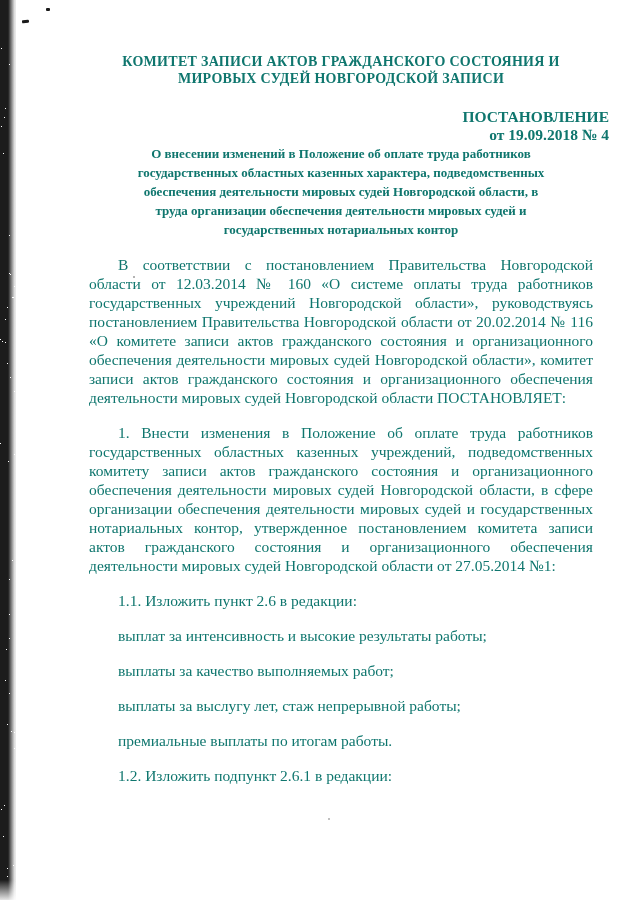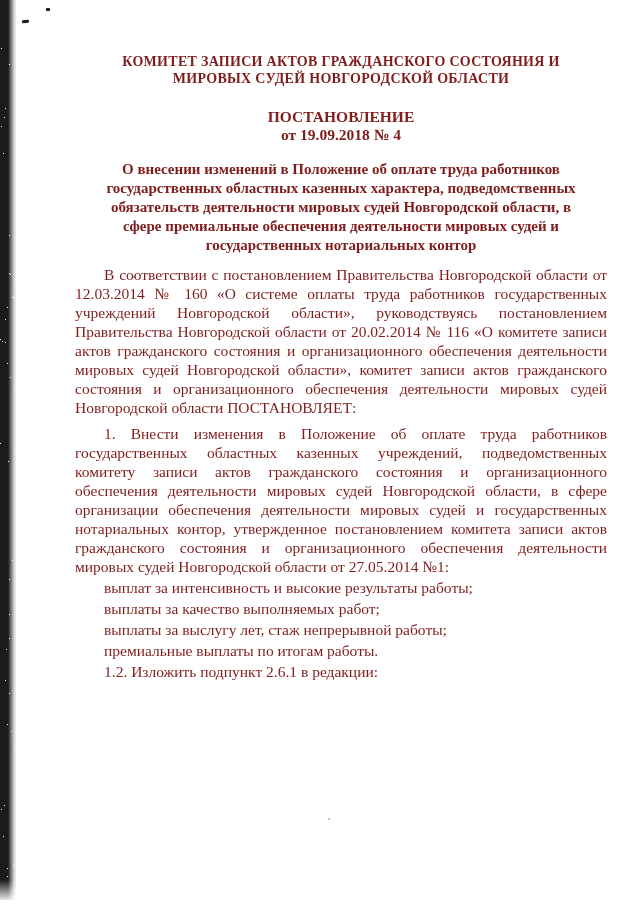--- a/index.html
+++ b/index.html
@@ -7,21 +7,21 @@
     padding: 0;
     background: #ffffff;
   }
   .page {
     position: relative;
     width: 640px;
     height: 905px;
     background: #ffffff;
     overflow: hidden;
     font-family: "Liberation Serif", "DejaVu Serif", serif;
-    color: #7f1d1d;
+    color: #0f766e;
   }
   
   .noise-strip {
     position: absolute;
     left: 0;
     top: 0;
     width: 16px;
     height: 900px;
   }
   .noise-fade-right {
@@ -64,38 +64,38 @@
     line-height: 17px;
     text-align: center;
     letter-spacing: 0.3px;
   }
   .org-header div { white-space: nowrap; }
   .doc-type-block {
     margin-top: 21px;
     font-weight: bold;
     font-size: 15.5px;
     line-height: 18px;
-    text-align: center;
+    text-align: right;
   }
   .doc-title {
-    margin-top: 16px;
+    margin-top: 0;
     font-weight: bold;
-    font-size: 15px;
+    font-size: 13px;
     line-height: 19px;
     text-align: center;
   }
   .doc-title div { white-space: nowrap; }
   .doc-body {
     margin-top: 10px;
     font-size: 15.5px;
     line-height: 19px;
     text-align: justify;
   }
   .doc-body p {
-    margin: 2px;
+    margin: 16px;
     text-indent: 29px;
   }
   .doc-body p.gap-before { margin-top: 7px; }
 </style>
 </head>
 <body>
 
 <div class="page">
 
   <svg class="noise-strip" width="16" height="900" xmlns="http://www.w3.org/2000/svg">
@@ -120,39 +120,40 @@
 
   <div class="speck s1"></div>
   <div class="speck s2"></div>
   <div class="speck s3"></div>
   <div class="speck s4"></div>
 
   <div class="content">
 
     <div class="org-header">
       <div>КОМИТЕТ ЗАПИСИ АКТОВ ГРАЖДАНСКОГО СОСТОЯНИЯ И</div>
-      <div>МИРОВЫХ СУДЕЙ НОВГОРОДСКОЙ ОБЛАСТИ</div>
+      <div>МИРОВЫХ СУДЕЙ НОВГОРОДСКОЙ ЗАПИСИ</div>
     </div>
 
     <div class="doc-type-block">
       <div>ПОСТАНОВЛЕНИЕ</div>
       <div>от 19.09.2018 № 4</div>
     </div>
 
     <div class="doc-title">
       <div>О внесении изменений в Положение об оплате труда работников</div>
       <div>государственных областных казенных характера, подведомственных</div>
-      <div>обязательств деятельности мировых судей Новгородской области, в</div>
-      <div>сфере премиальные обеспечения деятельности мировых судей и</div>
+      <div>обеспечения деятельности мировых судей Новгородской области, в</div>
+      <div>труда организации обеспечения деятельности мировых судей и</div>
       <div>государственных нотариальных контор</div>
     </div>
 
     <div class="doc-body">
       <p>В соответствии с постановлением Правительства Новгородской области от 12.03.2014 № 160 «О системе оплаты труда работников государственных учреждений Новгородской области», руководствуясь постановлением Правительства Новгородской области от 20.02.2014 № 116 «О комитете записи актов гражданского состояния и организационного обеспечения деятельности мировых судей Новгородской области», комитет записи актов гражданского состояния и организационного обеспечения деятельности мировых судей Новгородской области ПОСТАНОВЛЯЕТ:</p>
       <p class="gap-before">1. Внести изменения в Положение об оплате труда работников государственных областных казенных учреждений, подведомственных комитету записи актов гражданского состояния и организационного обеспечения деятельности мировых судей Новгородской области, в сфере организации обеспечения деятельности мировых судей и государственных нотариальных контор, утвержденное постановлением комитета записи актов гражданского состояния и организационного обеспечения деятельности мировых судей Новгородской области от 27.05.2014 №1:</p>
+      <p>1.1. Изложить пункт 2.6 в редакции:</p>
       <p>выплат за интенсивность и высокие результаты работы;</p>
       <p>выплаты за качество выполняемых работ;</p>
       <p>выплаты за выслугу лет, стаж непрерывной работы;</p>
       <p>премиальные выплаты по итогам работы.</p>
       <p>1.2. Изложить подпункт 2.6.1 в редакции:</p>
     </div>
 
   </div>
 </div>
 

